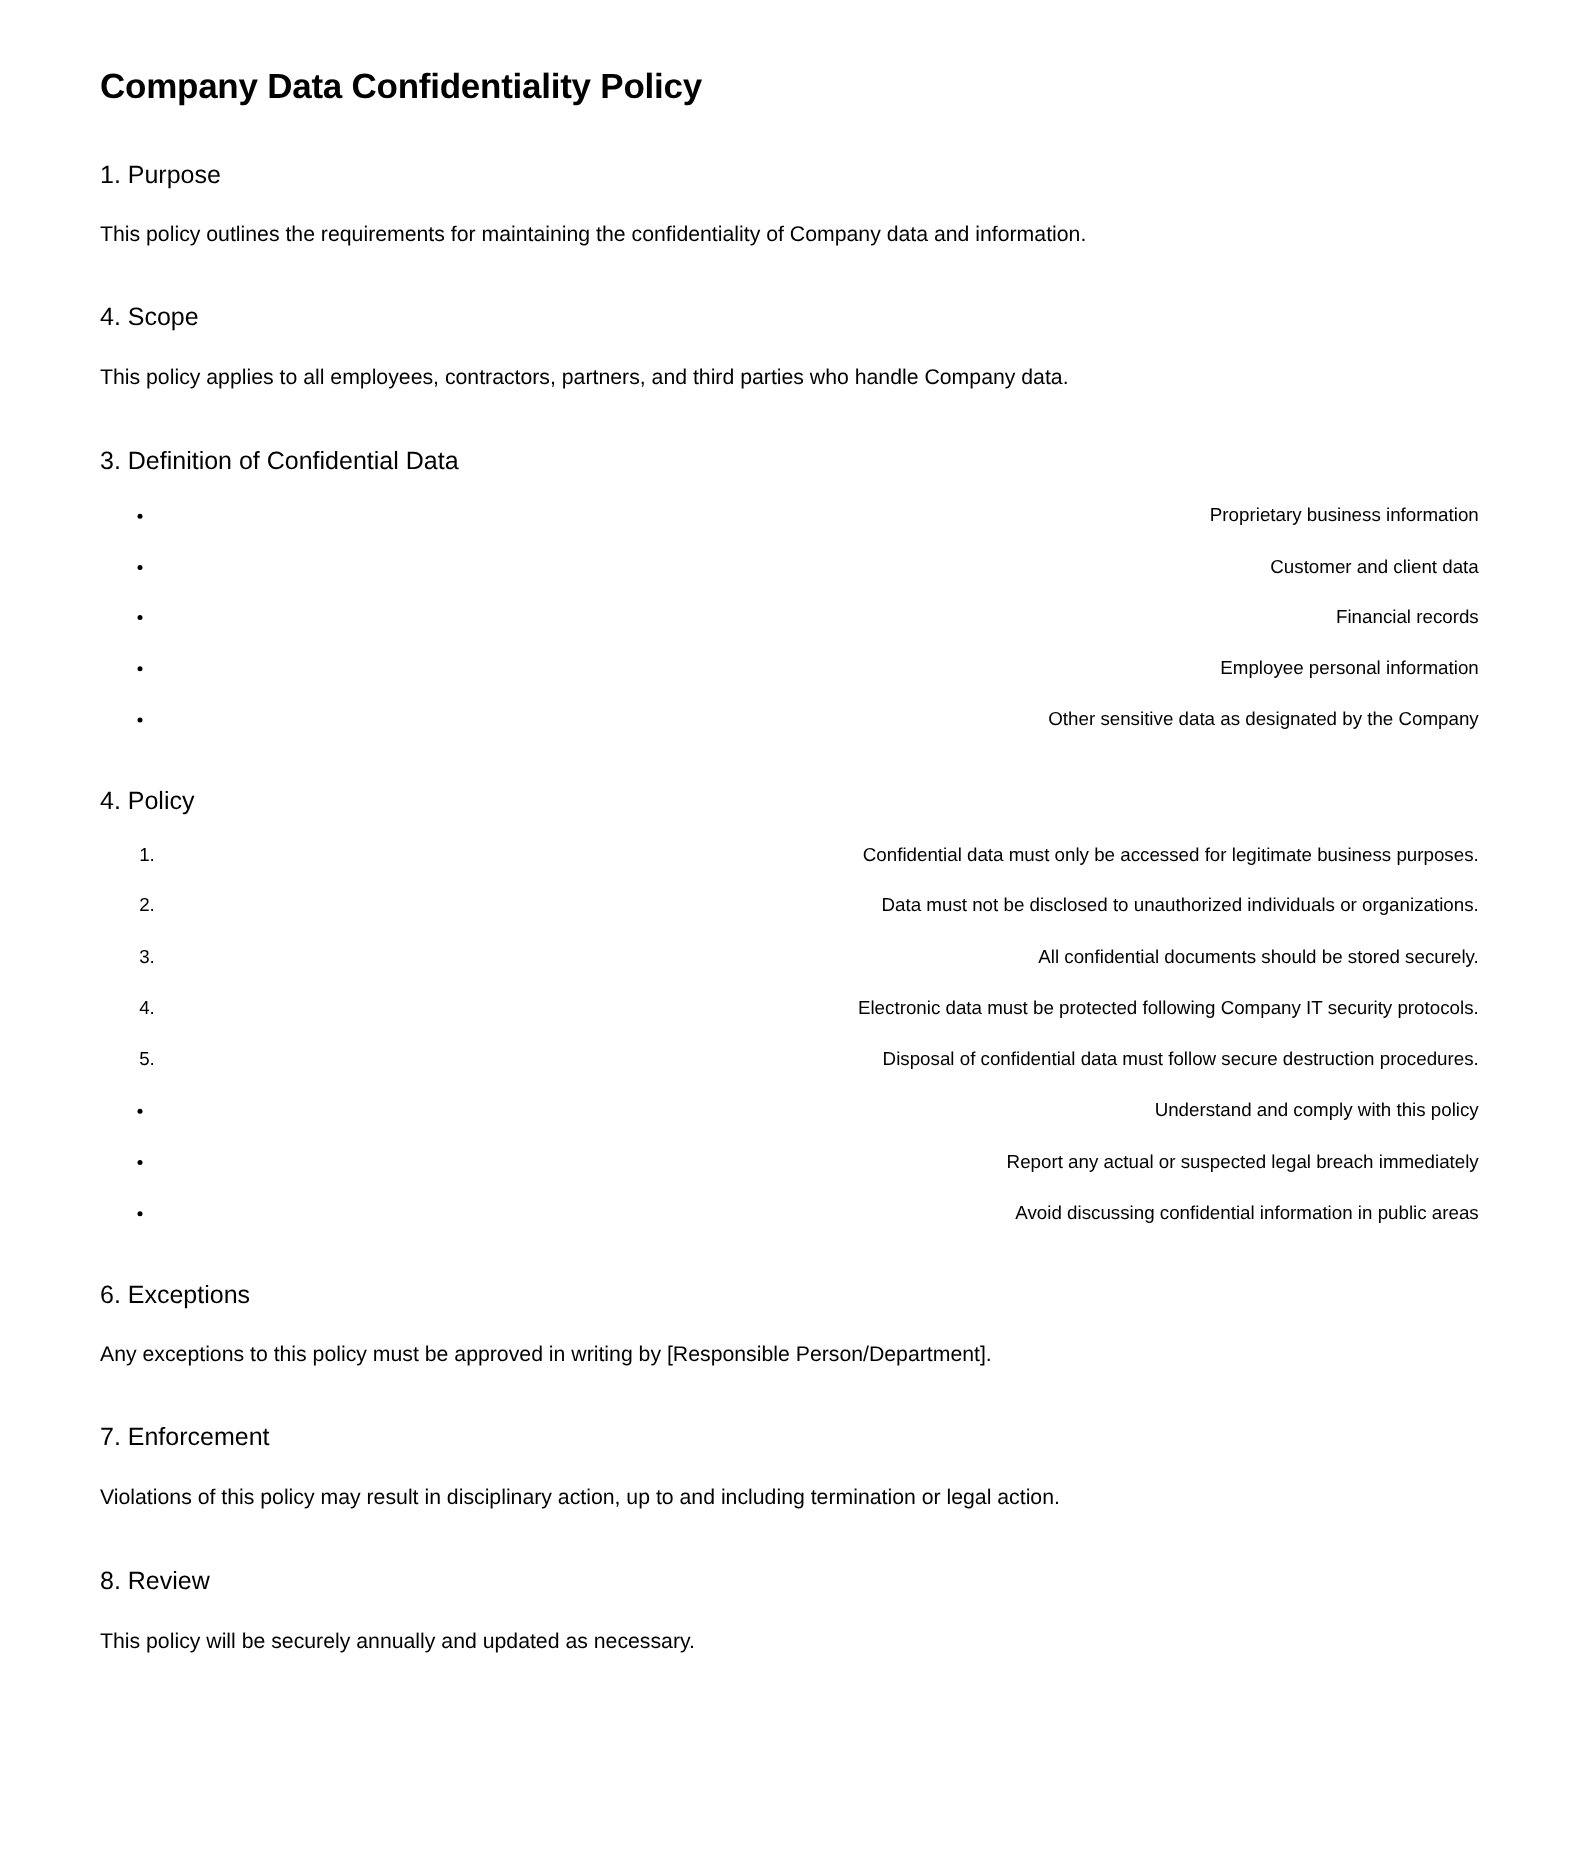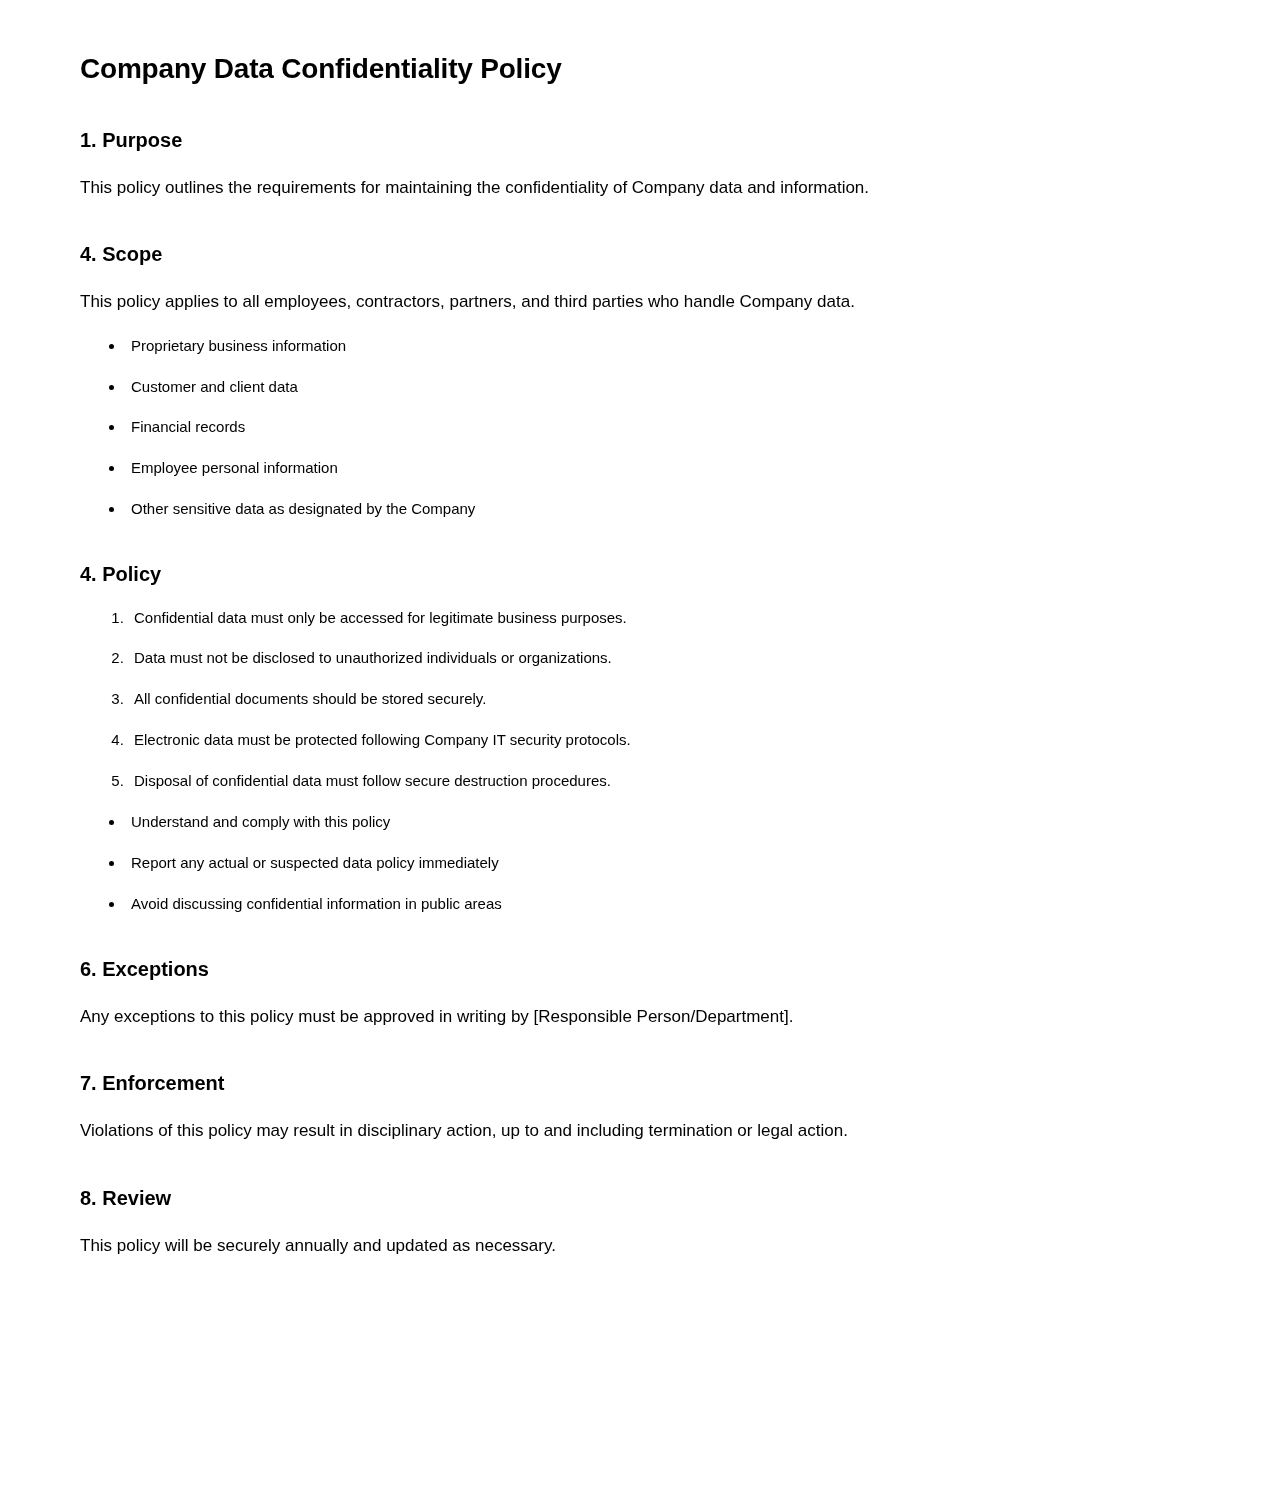--- a/index.html
+++ b/index.html
@@ -34,35 +34,36 @@
     font-size: 15px;
     font-style: italic;
     line-height: 1.4;
     margin: 29px 0 0 0;
   }
   .section {
     margin: 0;
   }
   .section-heading {
     font-size: 20px;
-    font-weight: bold;
+    font-weight: normal;
     line-height: 1.25;
     margin: 42px 0 0 0;
   }
   .section-body {
     font-size: 17px;
     line-height: 1.45;
     margin: 23px 0 0 0;
   }
   ul.section-list,
   ol.section-list {
     font-size: 15px;
     line-height: 1.45;
     margin: 20px 0 0 0;
     padding-left: 45px;
+    text-align: right;
   }
   ul.section-list {
     list-style-type: disc;
   }
   ol.section-list {
     list-style-type: decimal;
     padding-left: 48px;
   }
   ul.section-list > li,
   ol.section-list > li {
@@ -86,20 +87,21 @@
     <h2 class="section-heading">1. Purpose</h2>
     <p class="section-body">This policy outlines the requirements for maintaining the confidentiality of Company data and information.</p>
   </section>
 
   <section class="section">
     <h2 class="section-heading">4. Scope</h2>
     <p class="section-body">This policy applies to all employees, contractors, partners, and third parties who handle Company data.</p>
   </section>
 
   <section class="section">
+    <h2 class="section-heading">3. Definition of Confidential Data</h2>
     <ul class="section-list">
       <li>Proprietary business information</li>
       <li>Customer and client data</li>
       <li>Financial records</li>
       <li>Employee personal information</li>
       <li>Other sensitive data as designated by the Company</li>
     </ul>
   </section>
 
   <section class="section">
@@ -109,21 +111,21 @@
       <li>Data must not be disclosed to unauthorized individuals or organizations.</li>
       <li>All confidential documents should be stored securely.</li>
       <li>Electronic data must be protected following Company IT security protocols.</li>
       <li>Disposal of confidential data must follow secure destruction procedures.</li>
     </ol>
   </section>
 
   <section class="section">
     <ul class="section-list">
       <li>Understand and comply with this policy</li>
-      <li>Report any actual or suspected data policy immediately</li>
+      <li>Report any actual or suspected legal breach immediately</li>
       <li>Avoid discussing confidential information in public areas</li>
     </ul>
   </section>
 
   <section class="section">
     <h2 class="section-heading">6. Exceptions</h2>
     <p class="section-body">Any exceptions to this policy must be approved in writing by [Responsible Person/Department].</p>
   </section>
 
   <section class="section">

